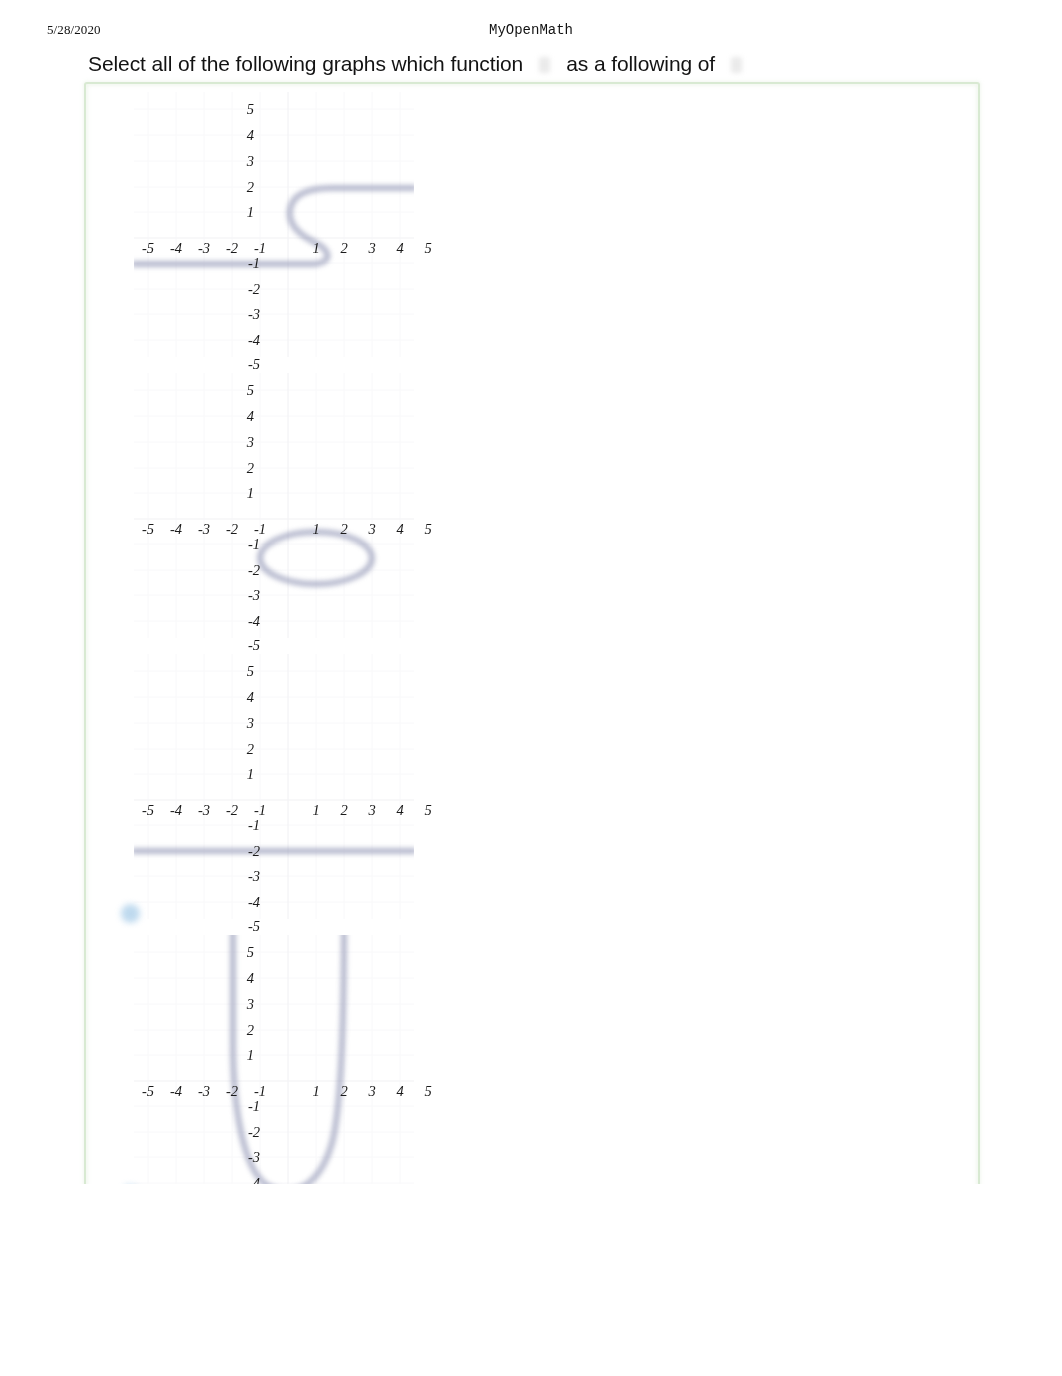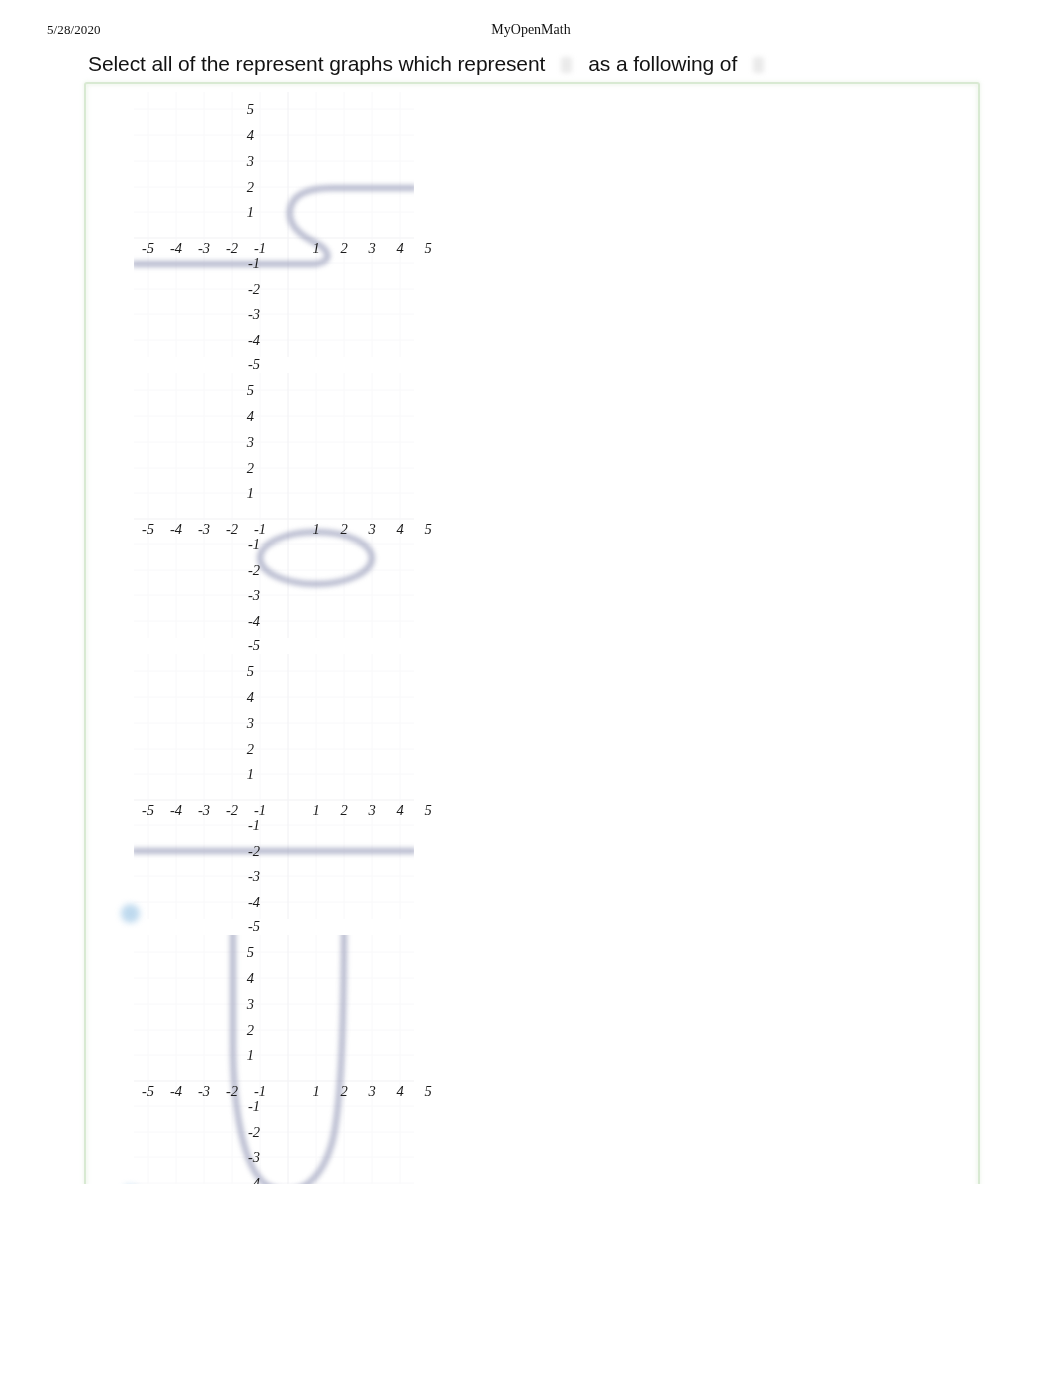--- a/index.html
+++ b/index.html
@@ -32,21 +32,21 @@
     font-size: 13px;
     color: #111111;
     letter-spacing: 0.1px;
   }
   .print-header .site {
     position: absolute;
     left: 0;
     top: 0;
     width: 1062px;
     text-align: center;
-    font-family: Liberation Serif, serif;
+    font-family: Liberation Mono, monospace;
     font-size: 14px;
     color: #111111;
   }
 
   
   .question {
     position: absolute;
     left: 88px;
     top: 52px;
     font-size: 21px;
@@ -148,21 +148,21 @@
 <body>
 
 <div class="page">
 
   <div class="print-header">
     <span class="date">5/28/2020</span>
     <span class="site">MyOpenMath</span>
   </div>
 
   <div class="question">
-    <span>Select all of the represent graphs which represent</span><span class="mathgap"></span><span class="math-var"></span><span class="mathgap"></span><span>as a following of</span><span class="mathgap"></span><span class="math-var"></span>
+    <span>Select all of the following graphs which function</span><span class="mathgap"></span><span class="math-var"></span><span class="mathgap"></span><span>as a following of</span><span class="mathgap"></span><span class="math-var"></span>
   </div>
 
   <div class="answer-box">
 
     <div class="choice choice-1">
       <div class="checkbox hidden-cb"></div>
       <div class="graph">
         <svg viewBox="0 0 280 265" preserveAspectRatio="none">
           <g class="gridlayer">
             <g stroke="#e8e8ee" stroke-width="1">

